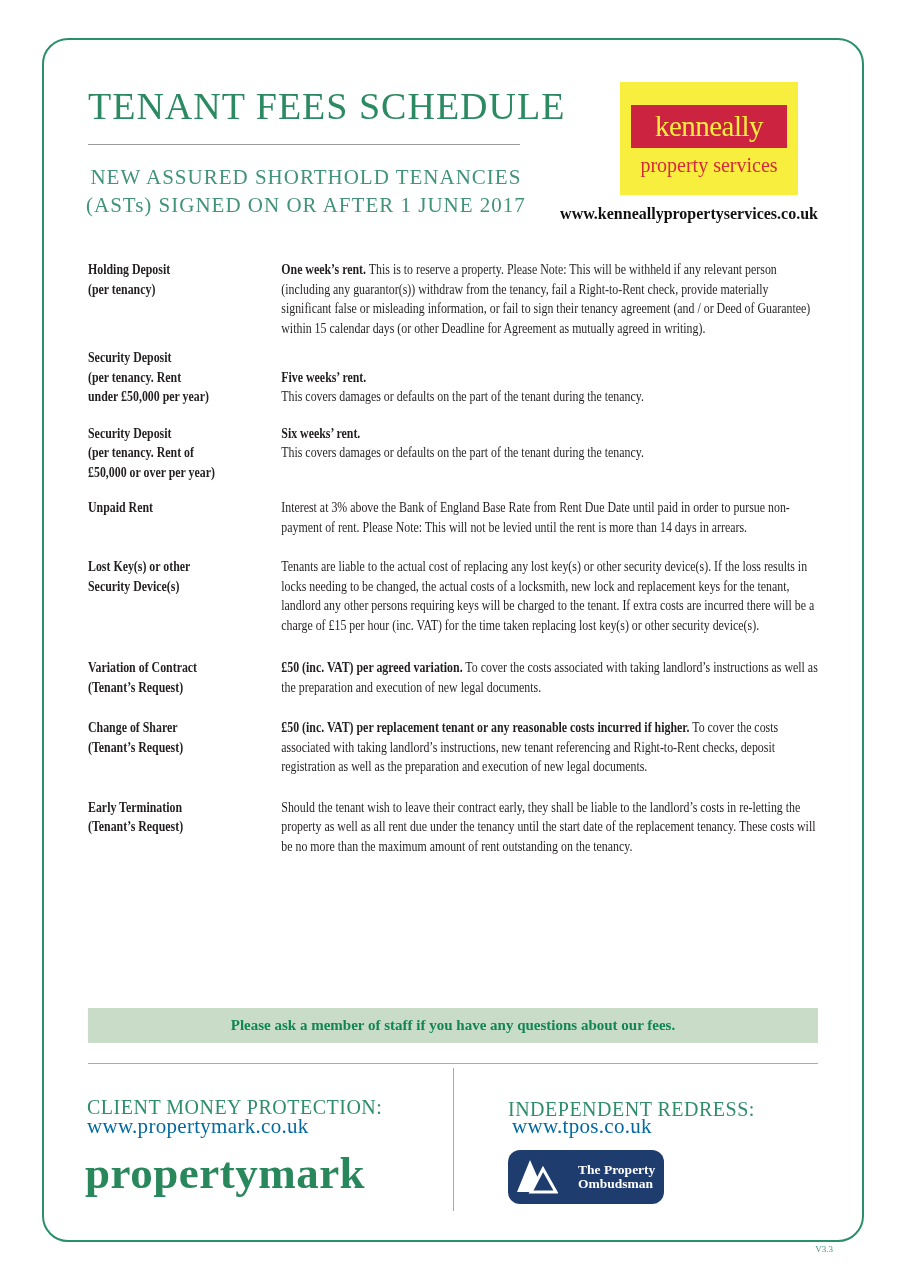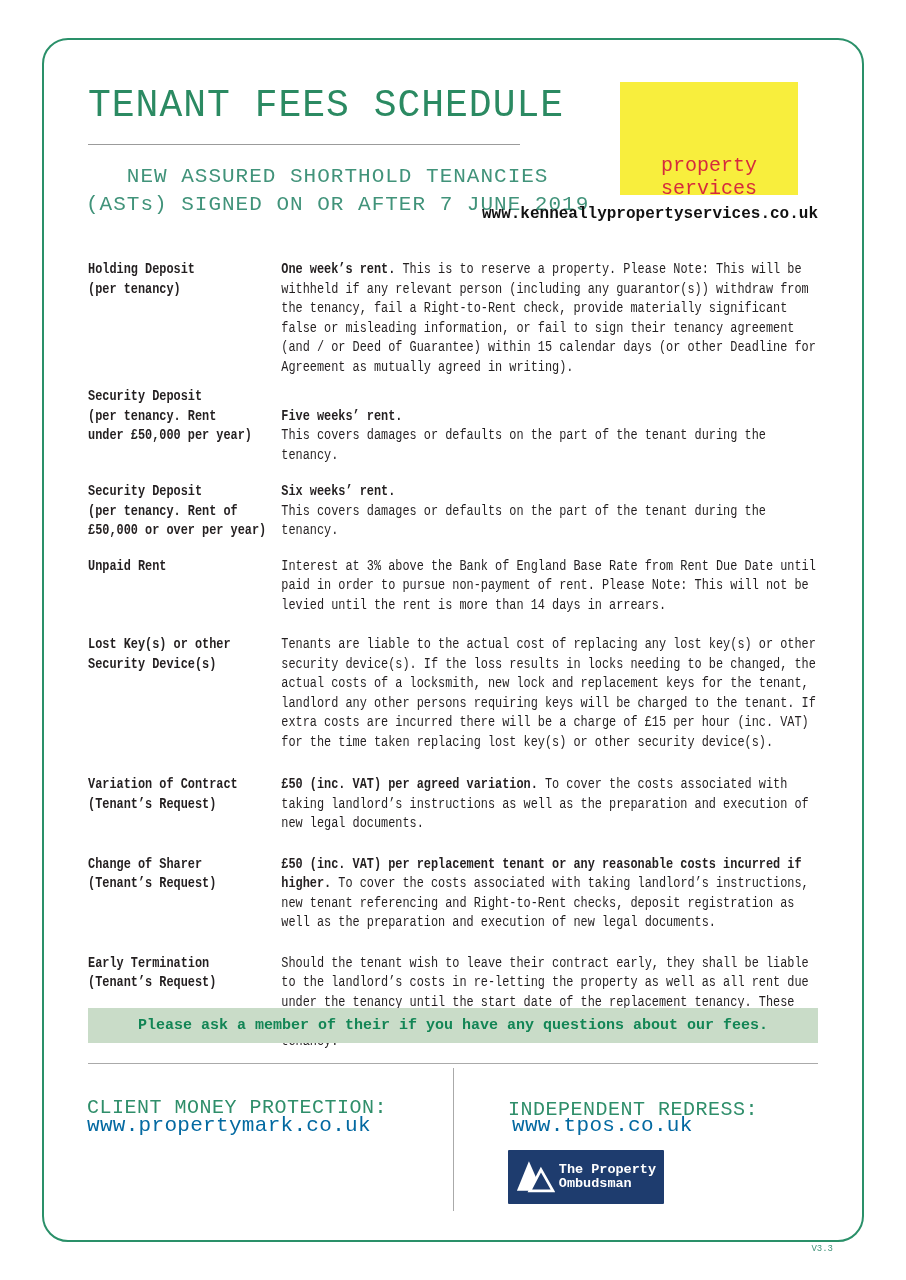--- a/index.html
+++ b/index.html
@@ -1,18 +1,18 @@
 <!DOCTYPE html>
 <html><head>
 <meta charset="utf-8">
 <style>
   html,body{margin:0;padding:0;background:#ffffff;}
   .page{
     position:relative;width:906px;height:1280px;background:#ffffff;overflow:hidden;
-    font-family:Liberation Mono, monospace;color:#231f20;
+    font-family:Liberation Serif, serif;color:#231f20;
   }
   .frame{
     position:absolute;left:42px;top:38px;width:818px;height:1200px;
     border:2px solid #2a9069;border-radius:26px;
   }
   
   .doc-title{
     position:absolute;left:88px;top:84px;margin:0;
     font-size:38px;font-weight:400;letter-spacing:1px;color:#2b8a62;
   }
@@ -63,39 +63,42 @@
   .ir-heading{left:508px;top:1086px;margin-top:12px;}
   .cmp-url,.ir-url{position:absolute;font-size:21px;color:#0369a1;letter-spacing:0.3px;}
   .cmp-url{left:87px;top:1114px;}
   .ir-url{left:512px;top:1114px;}
   .pm-logo{
     position:absolute;left:85px;top:1147px;
     font-size:45px;font-weight:700;letter-spacing:0.5px;color:#28875b;
   }
   .tpo-logo{
     position:absolute;left:508px;top:1150px;width:156px;height:54px;background:#1e3c6e;
-    border-radius:1px;display:flex;align-items:center;gap:4px;padding:0 8px;box-sizing:border-box;
+    border-radius:12px;display:flex;align-items:center;gap:20px;padding:0 8px;box-sizing:border-box;
   }
   .tpo-text{color:#ffffff;font-weight:700;font-size:13.5px;line-height:14.5px;white-space:nowrap;}
   .version{position:absolute;right:73px;top:1244px;font-size:9px;color:#41937a;margin-left:48px;}
 </style>
 </head>
 <body>
 
 <div class="page">
   <div class="frame"></div>
 
   <h1 class="doc-title">TENANT FEES SCHEDULE</h1>
   <div class="title-rule"></div>
   <div class="doc-subtitle">
     <div>NEW ASSURED SHORTHOLD TENANCIES</div>
-    <div>(ASTs) SIGNED ON OR AFTER 7 JUNE 2019</div>
+    <div>(ASTs) SIGNED ON OR AFTER 1 JUNE 2017</div>
   </div>
 
   <div class="k-logo">
+    <div class="k-redbox">
+      <span class="k-name">kenneally</span>
+    </div>
     <div class="k-tag">property services</div>
   </div>
   <div class="k-url">www.kenneallypropertyservices.co.uk</div>
 
   <div class="fees">
 
     <div class="fee-row">
       <div class="fee-label">Holding Deposit
 (per tenancy)</div>
       <div class="fee-desc"><span class="fee-lead">One week’s rent.</span> <span>This is to reserve a property. Please Note: This will be withheld if any relevant person (including any guarantor(s)) withdraw from the tenancy, fail a Right-to-Rent check, provide materially significant false or misleading information, or fail to sign their tenancy agreement (and / or Deed of Guarantee) within 15 calendar days (or other Deadline for Agreement as mutually agreed in writing).</span></div>
@@ -139,27 +142,28 @@
     </div>
 
     <div class="fee-row">
       <div class="fee-label">Early Termination
 (Tenant’s Request)</div>
       <div class="fee-desc"><span class="fee-lead"></span><span>Should the tenant wish to leave their contract early, they shall be liable to the landlord’s costs in re-letting the property as well as all rent due under the tenancy until the start date of the replacement tenancy. These costs will be no more than the maximum amount of rent outstanding on the tenancy.</span></div>
     </div>
 
   </div>
 
-  <div class="banner">Please ask a member of their if you have any questions about our fees.</div>
+  <div class="banner">Please ask a member of staff if you have any questions about our fees.</div>
 
   <div class="footer-rule"></div>
   <div class="footer-divider"></div>
 
   <div class="cmp-heading">CLIENT MONEY PROTECTION:</div>
   <div class="cmp-url">www.propertymark.co.uk</div>
+  <div class="pm-logo">propertymark</div>
 
   <div class="ir-heading">INDEPENDENT REDRESS:</div>
   <div class="ir-url">www.tpos.co.uk</div>
   <div class="tpo-logo">
     <svg width="42" height="38" viewBox="0 0 42 38">
       <polygon points="14,2 28,34 1,34" fill="#ffffff"></polygon>
       <polygon points="27,11 40,34 15,34" fill="#1e3c6e" stroke="#ffffff" stroke-width="3"></polygon>
     </svg>
     <div class="tpo-text">
       <div>The Property</div>

